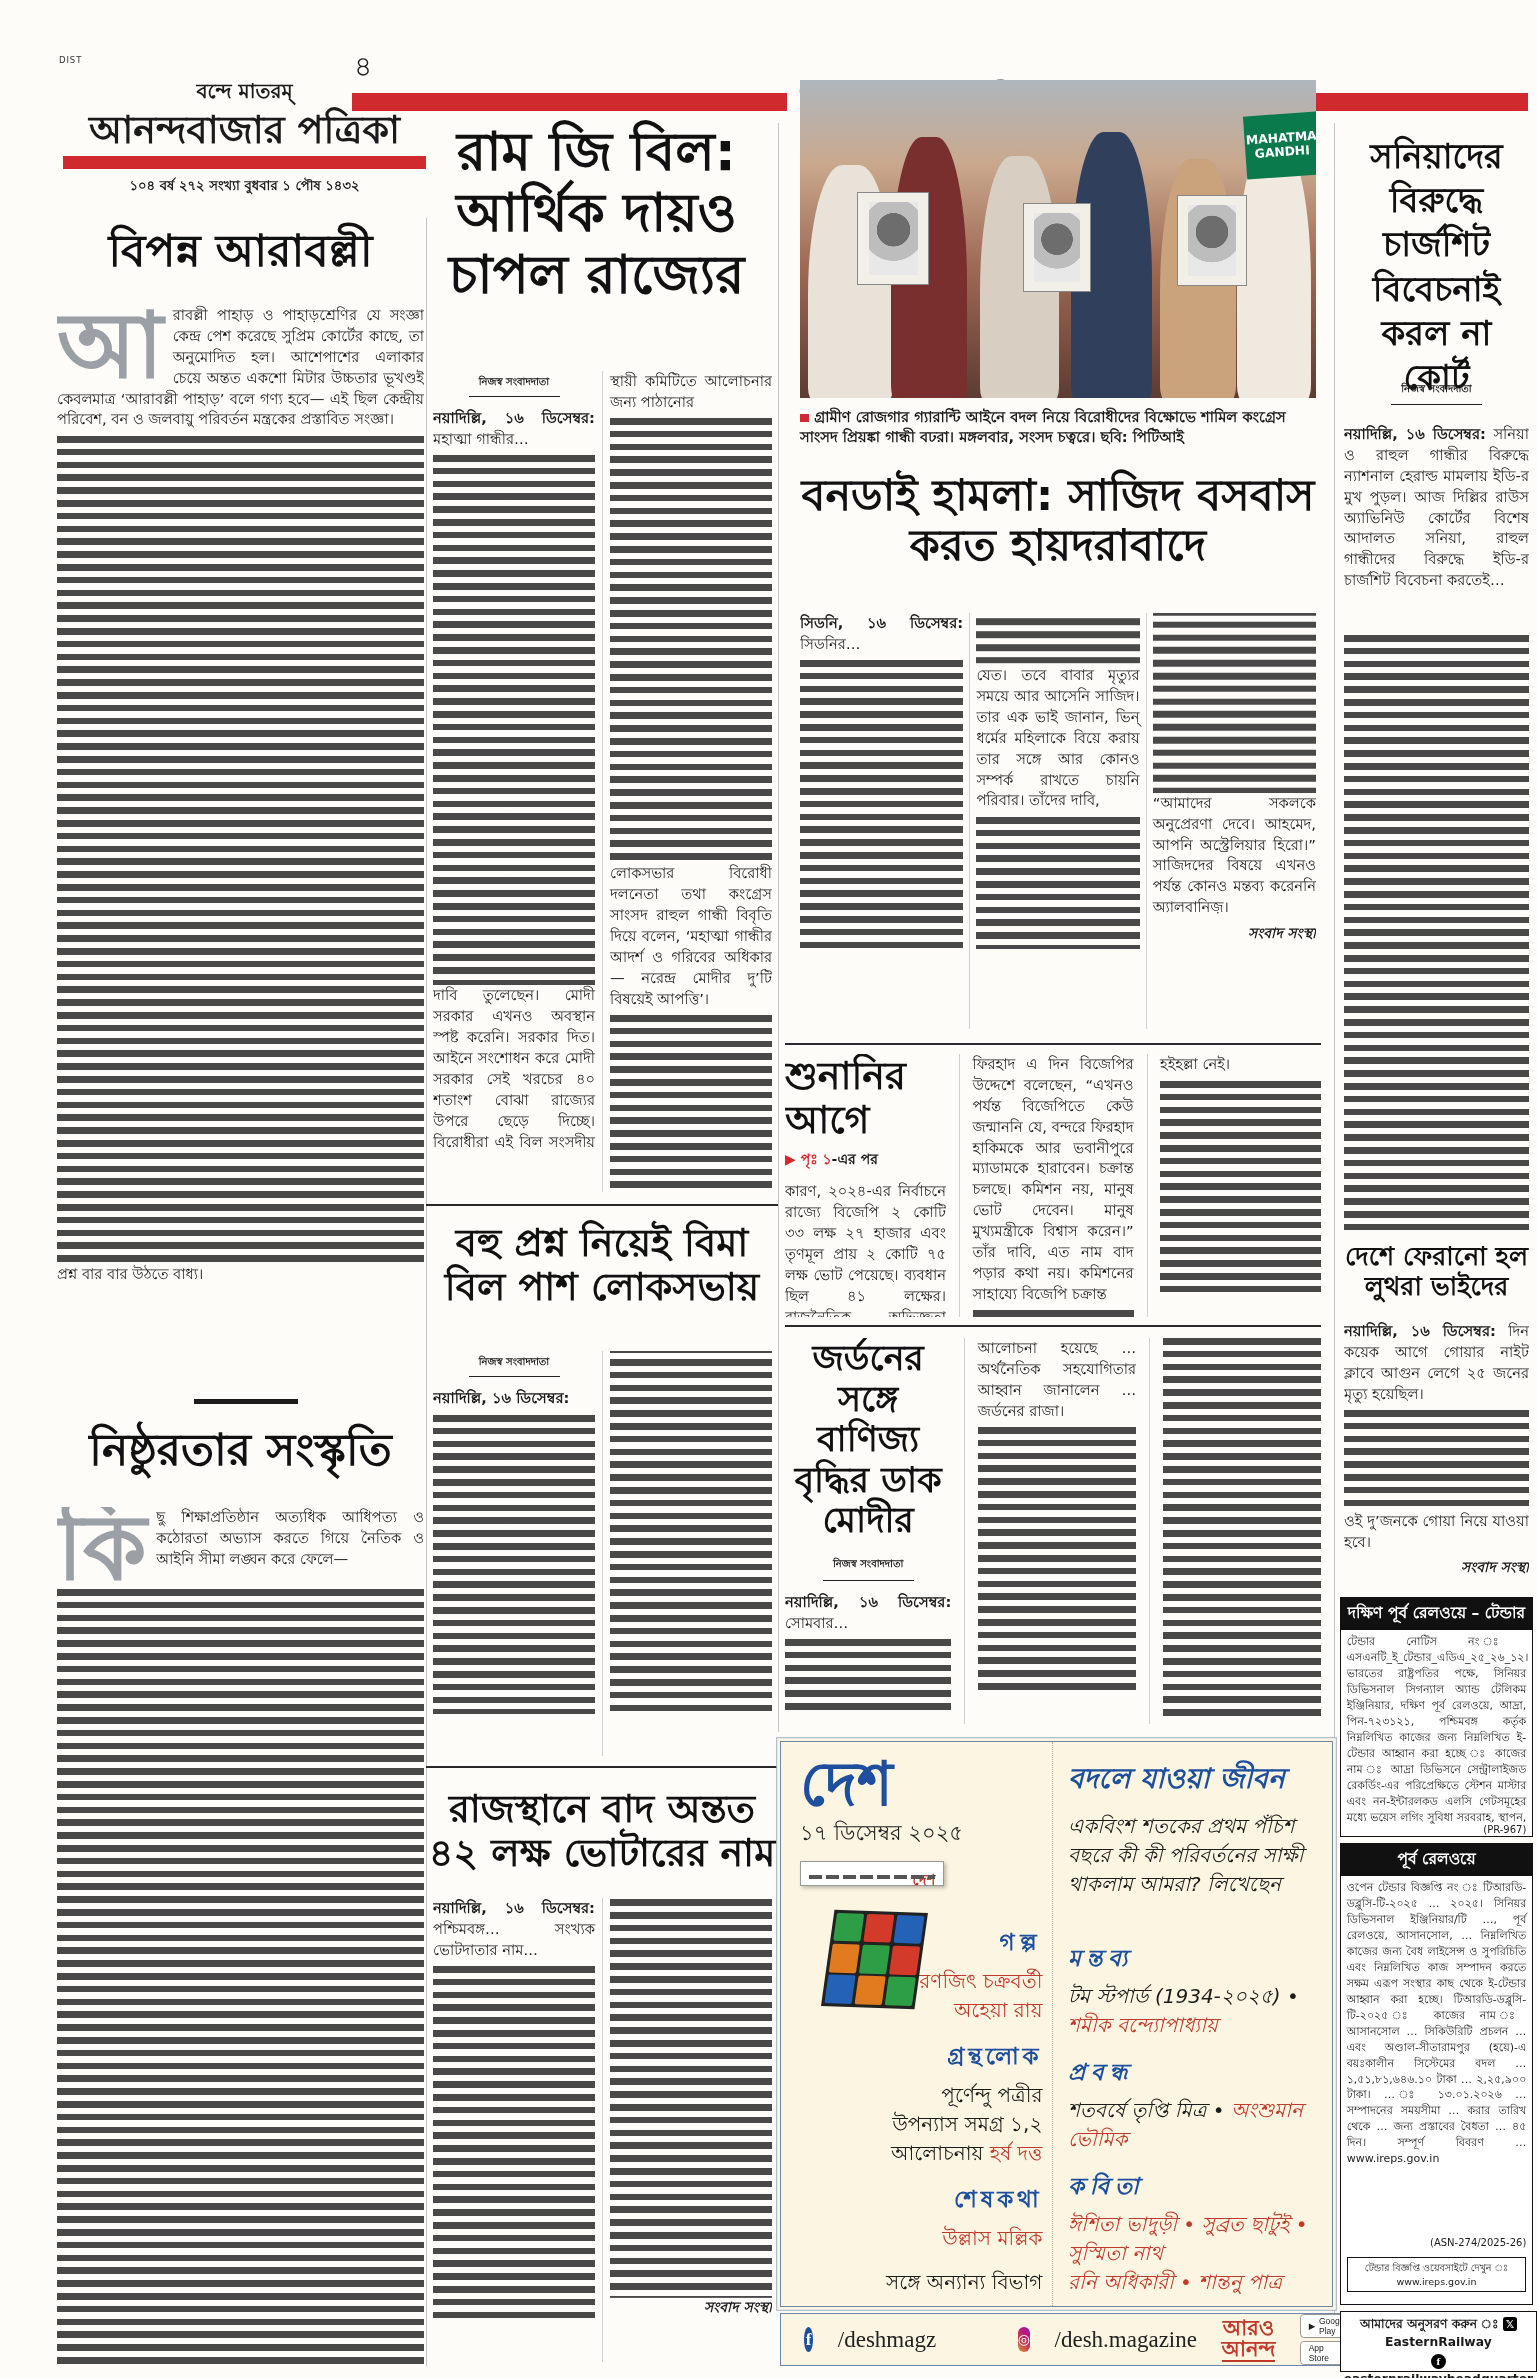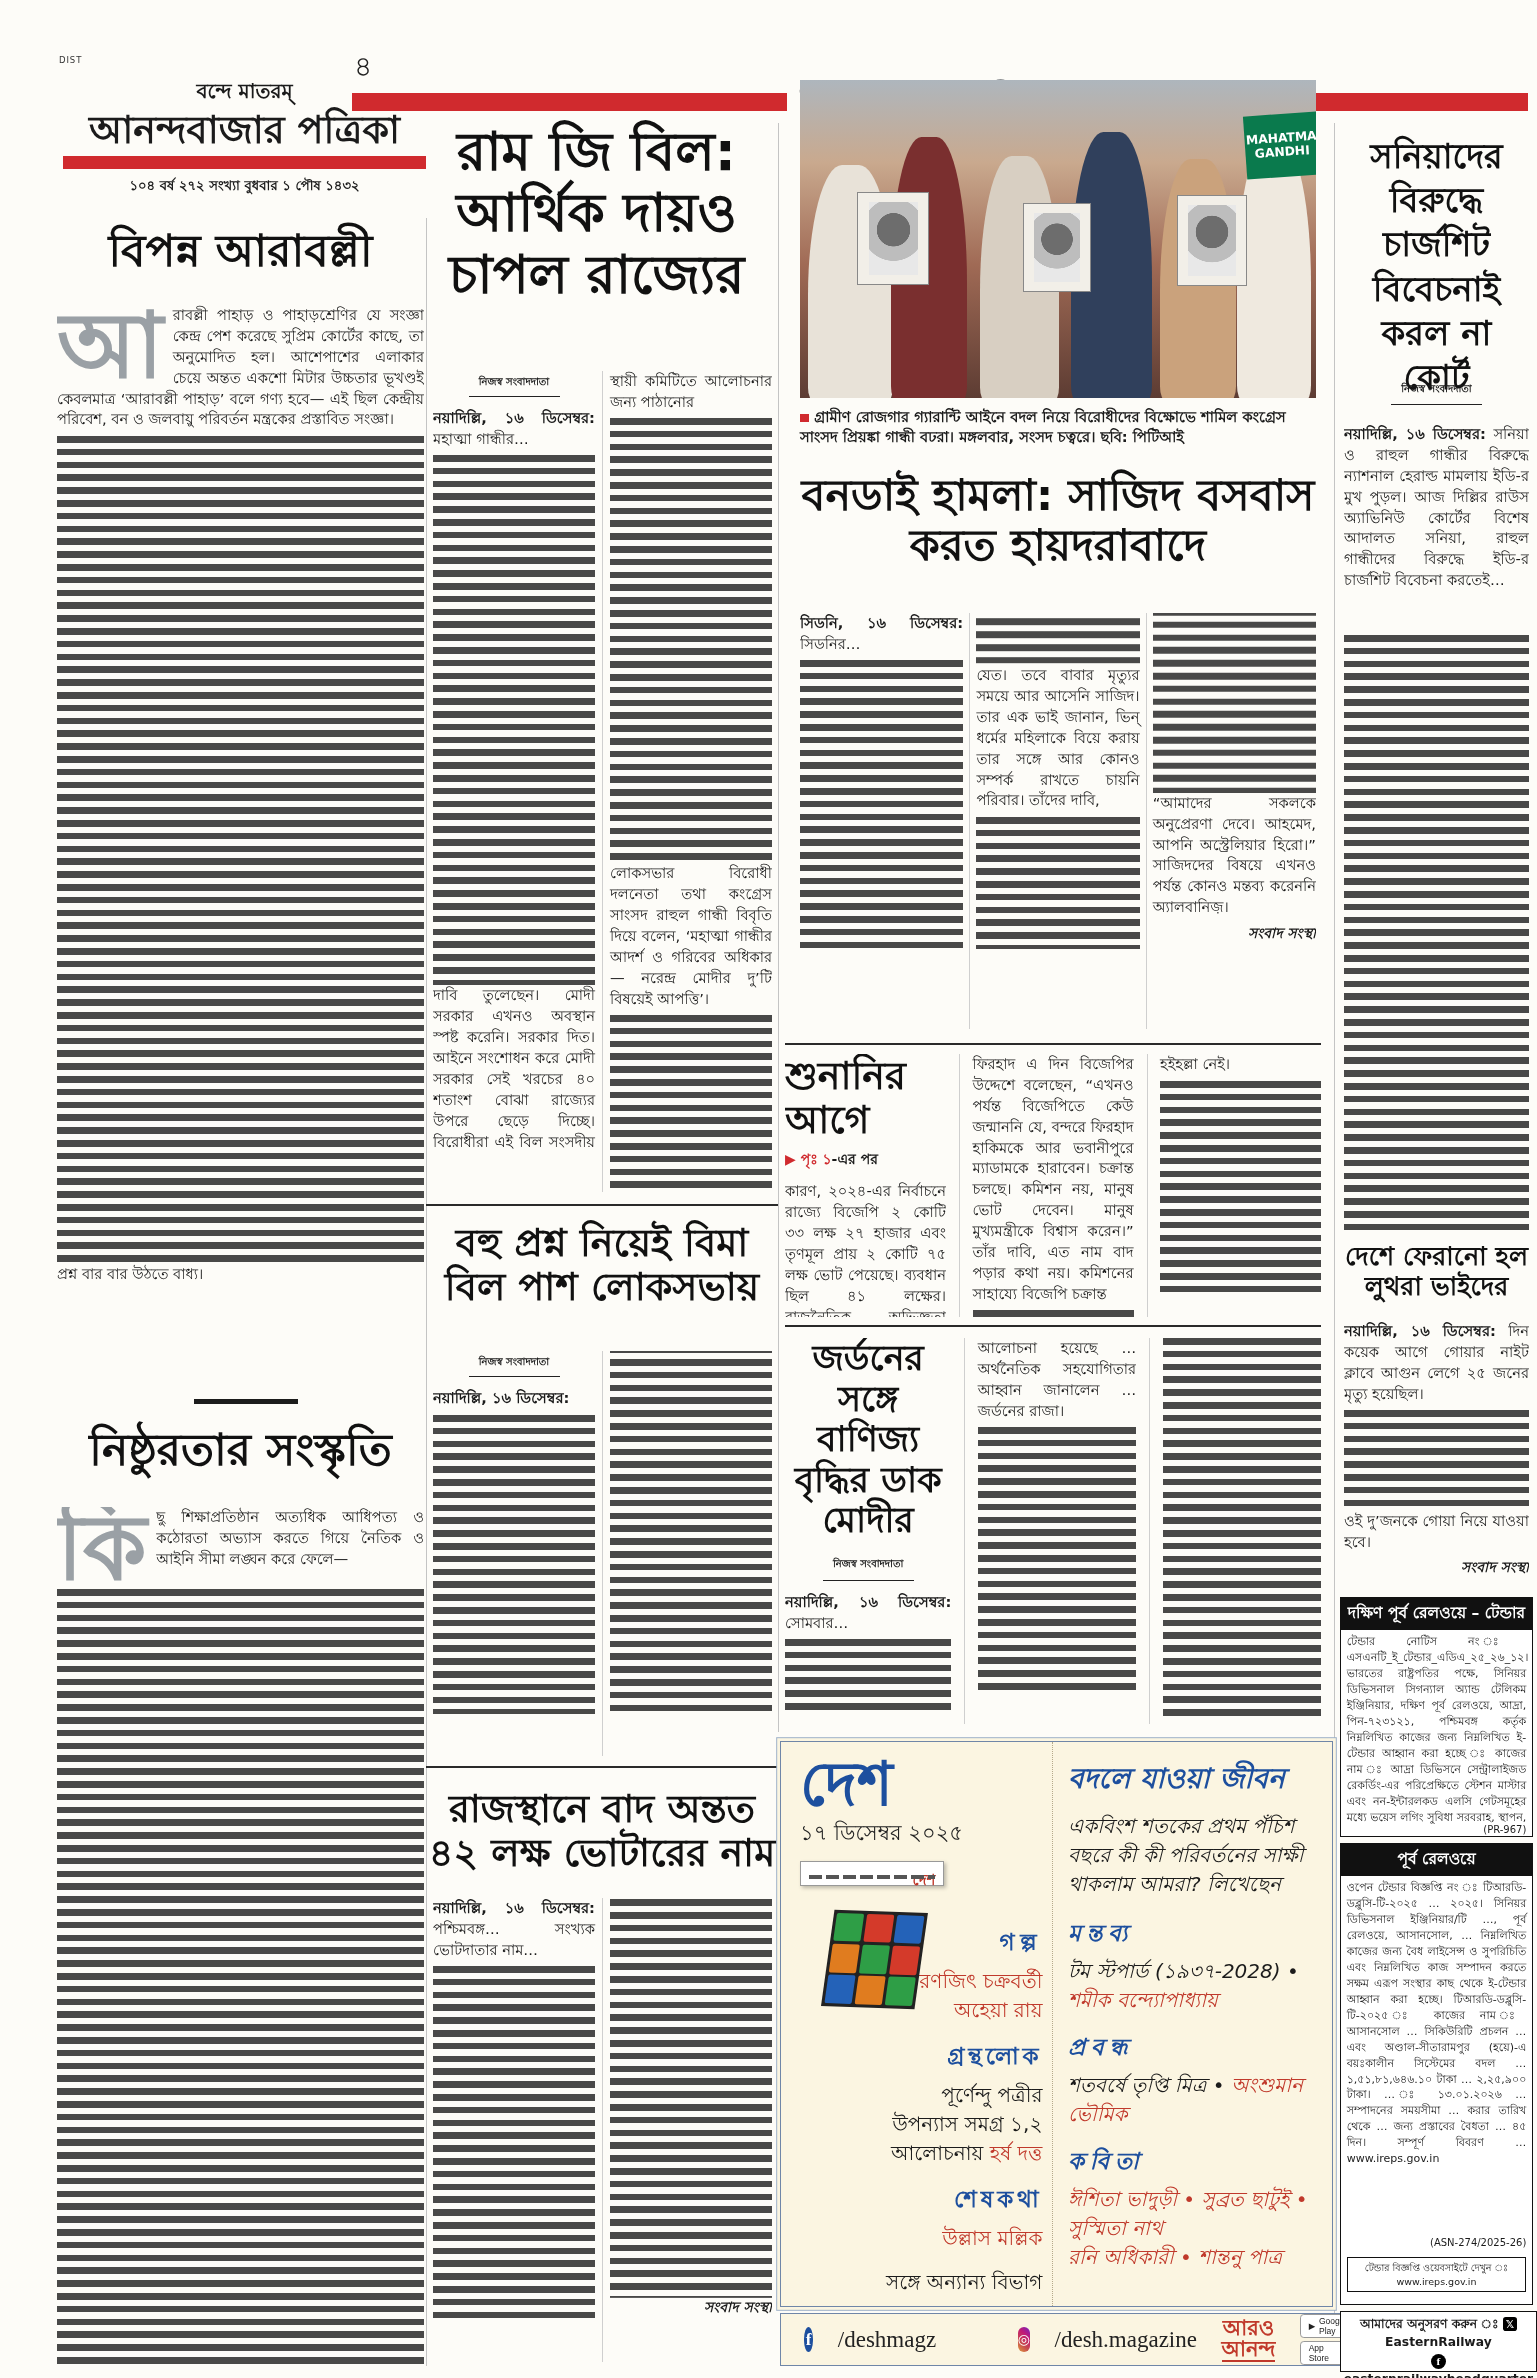--- a/index.html
+++ b/index.html
@@ -273,22 +273,22 @@
           <div class="ad-name"><span>আলোচনায়</span> <span class="ad-red">হর্ষ দত্ত</span></div>
           <div class="ad-label" style="letter-spacing:3.8px;">শেষকথা</div>
           <div class="ad-name ad-red">উল্লাস মল্লিক</div>
           <div class="ad-name" style="margin-top:15px;">সঙ্গে অন্যান্য বিভাগ</div>
         </div>
       </div>
       <div class="dotted-v"></div>
       <div style="flex:1;padding:15px 15px 9.5px 15px;font-style:italic;">
         <div style="color:#1d4f9e;font-weight:800;font-size:28px;">বদলে যাওয়া জীবন</div>
         <div class="ad-name" style="margin-top:7.6px;">একবিংশ শতকের প্রথম পঁচিশ বছরে কী কী পরিবর্তনের সাক্ষী থাকলাম আমরা? লিখেছেন</div>
-        <div class="ad-label" style="margin-top:16px;">মন্তব্য</div>
-        <div class="ad-name"><span>টম স্টপার্ড (১৯৩৭-2028) •</span> <span class="ad-red">শমীক বন্দ্যোপাধ্যায়</span></div>
+        <div class="ad-label" style="margin-top:41px;">মন্তব্য</div>
+        <div class="ad-name"><span>টম স্টপার্ড (1934-২০২৫) •</span> <span class="ad-red">শমীক বন্দ্যোপাধ্যায়</span></div>
         <div class="ad-label">প্রবন্ধ</div>
         <div class="ad-name"><span>শতবর্ষে তৃপ্তি মিত্র •</span> <span class="ad-red">অংশুমান ভৌমিক</span></div>
         <div class="ad-label">কবিতা</div>
         <div class="ad-name ad-red">ঈশিতা ভাদুড়ী • সুব্রত ছাটুই • সুস্মিতা নাথ</div>
         <div class="ad-name ad-red">রনি অধিকারী • শান্তনু পাত্র</div>
 
       </div>
     </div>
   </div>
 

